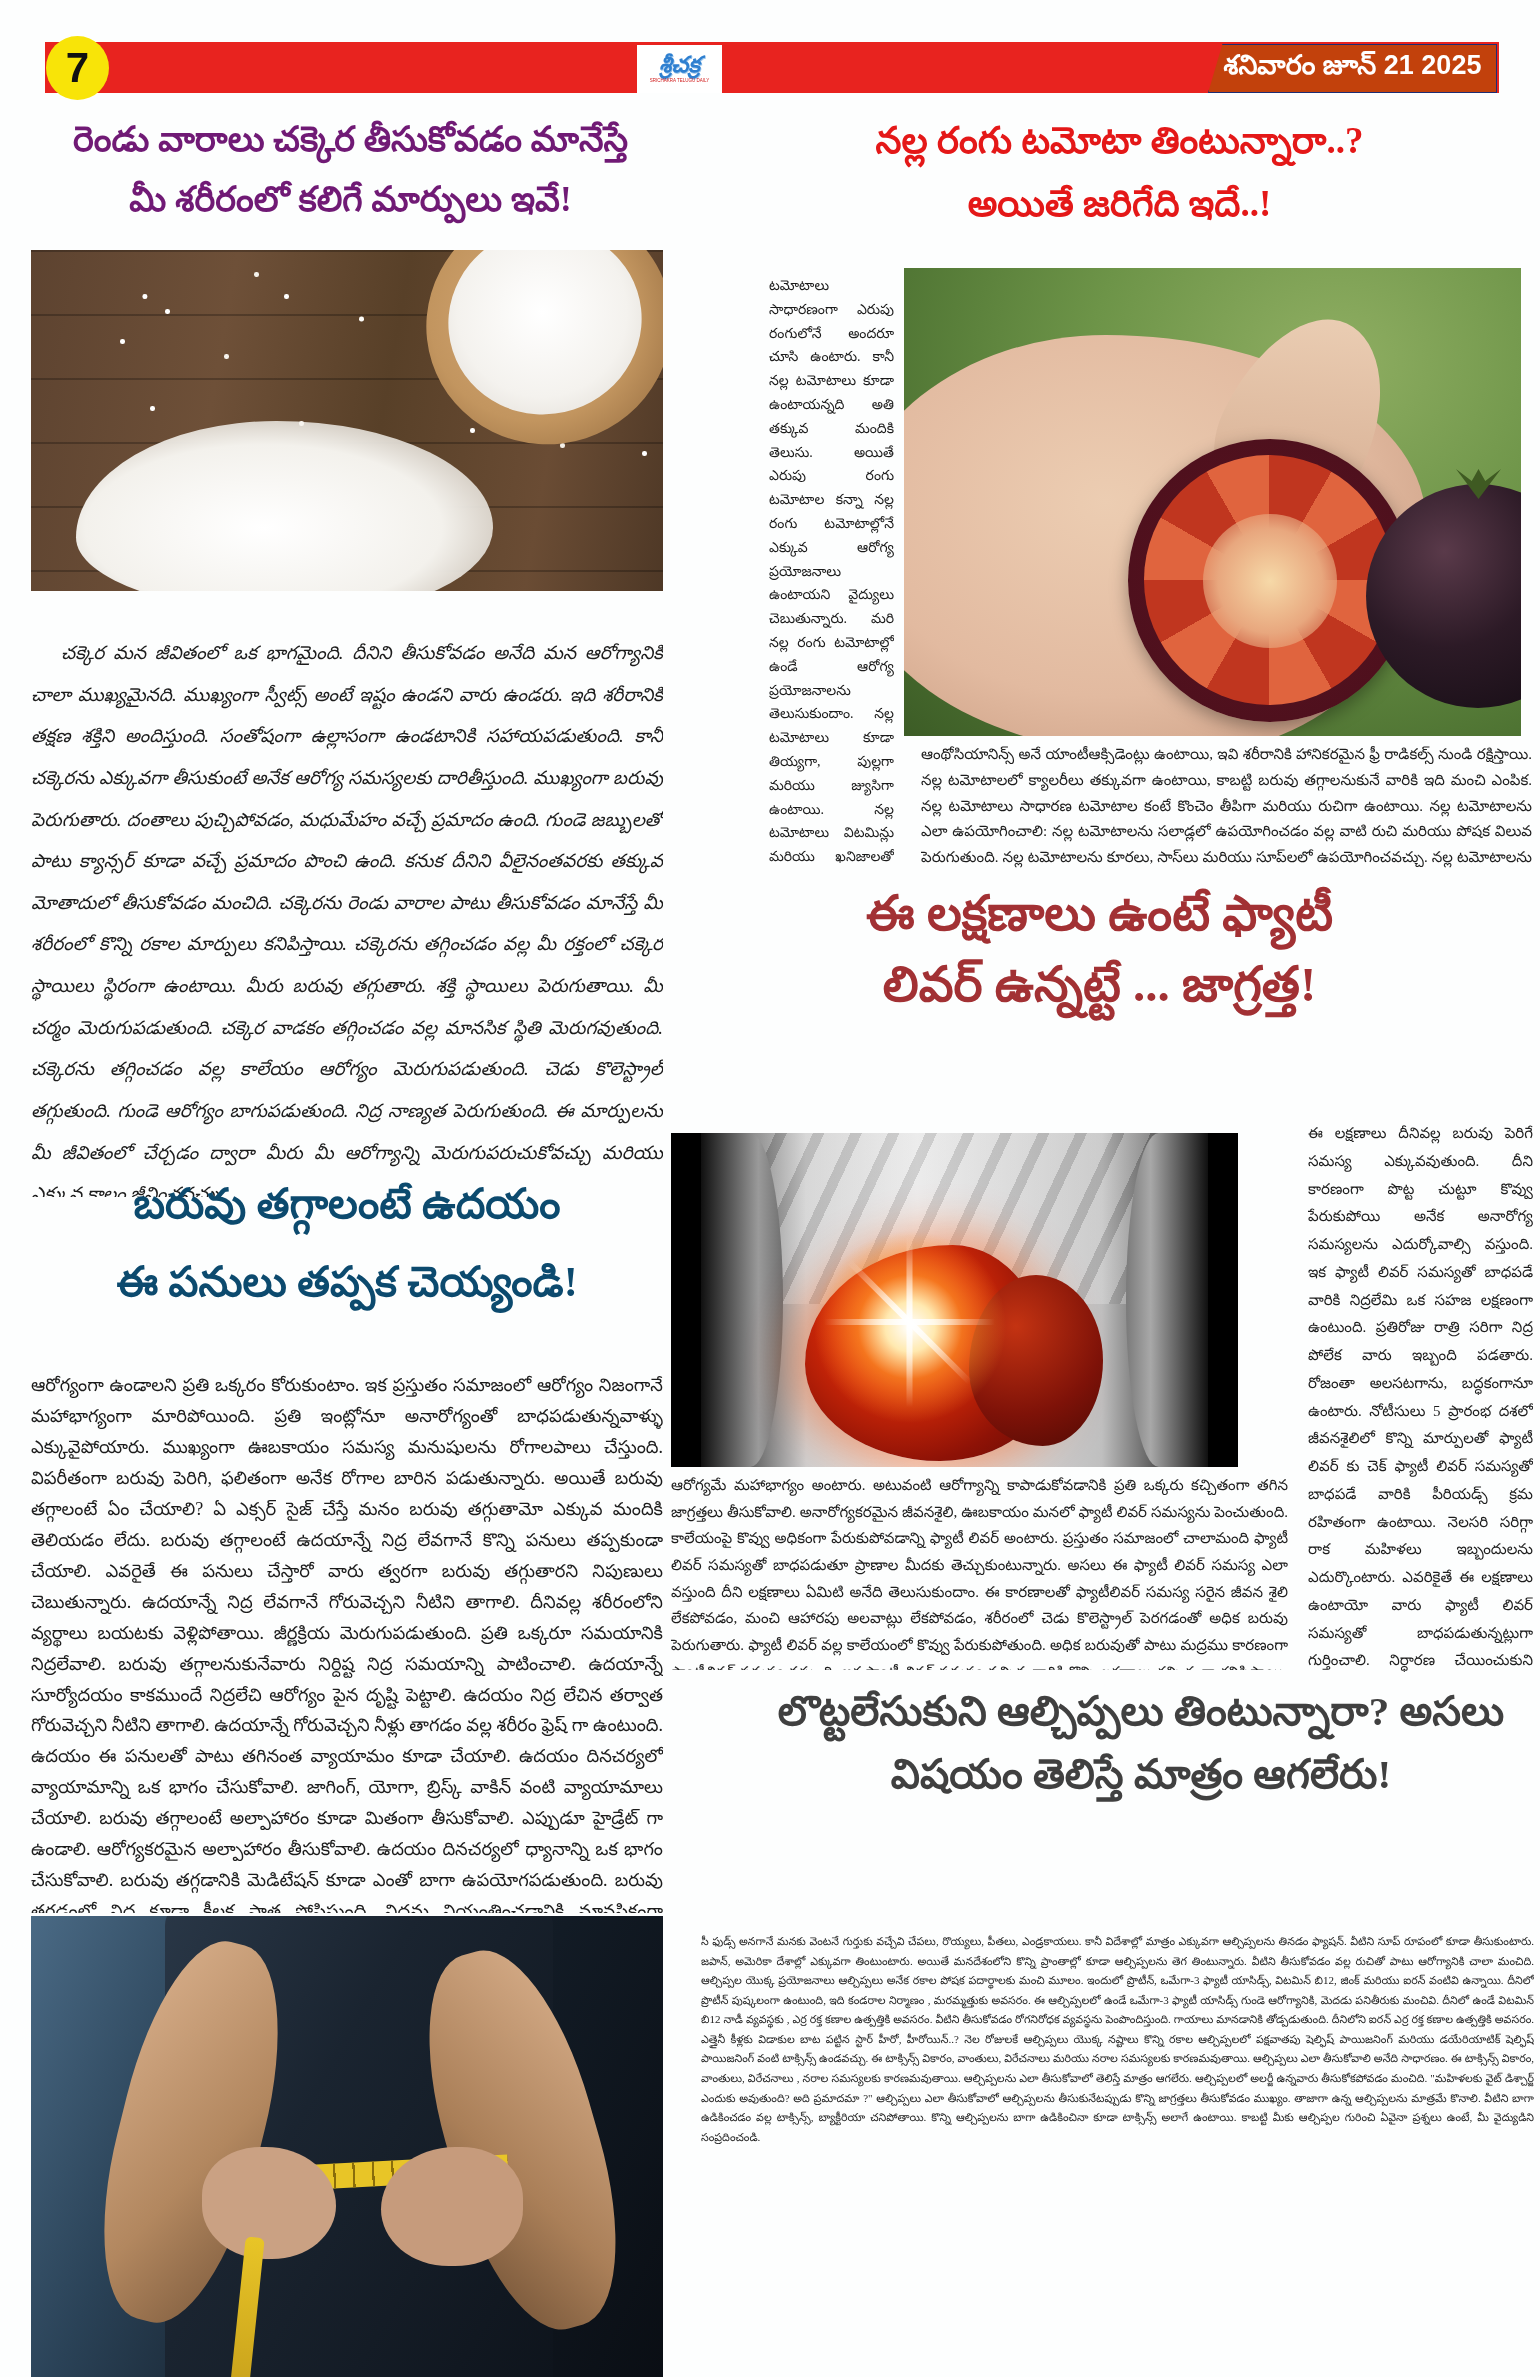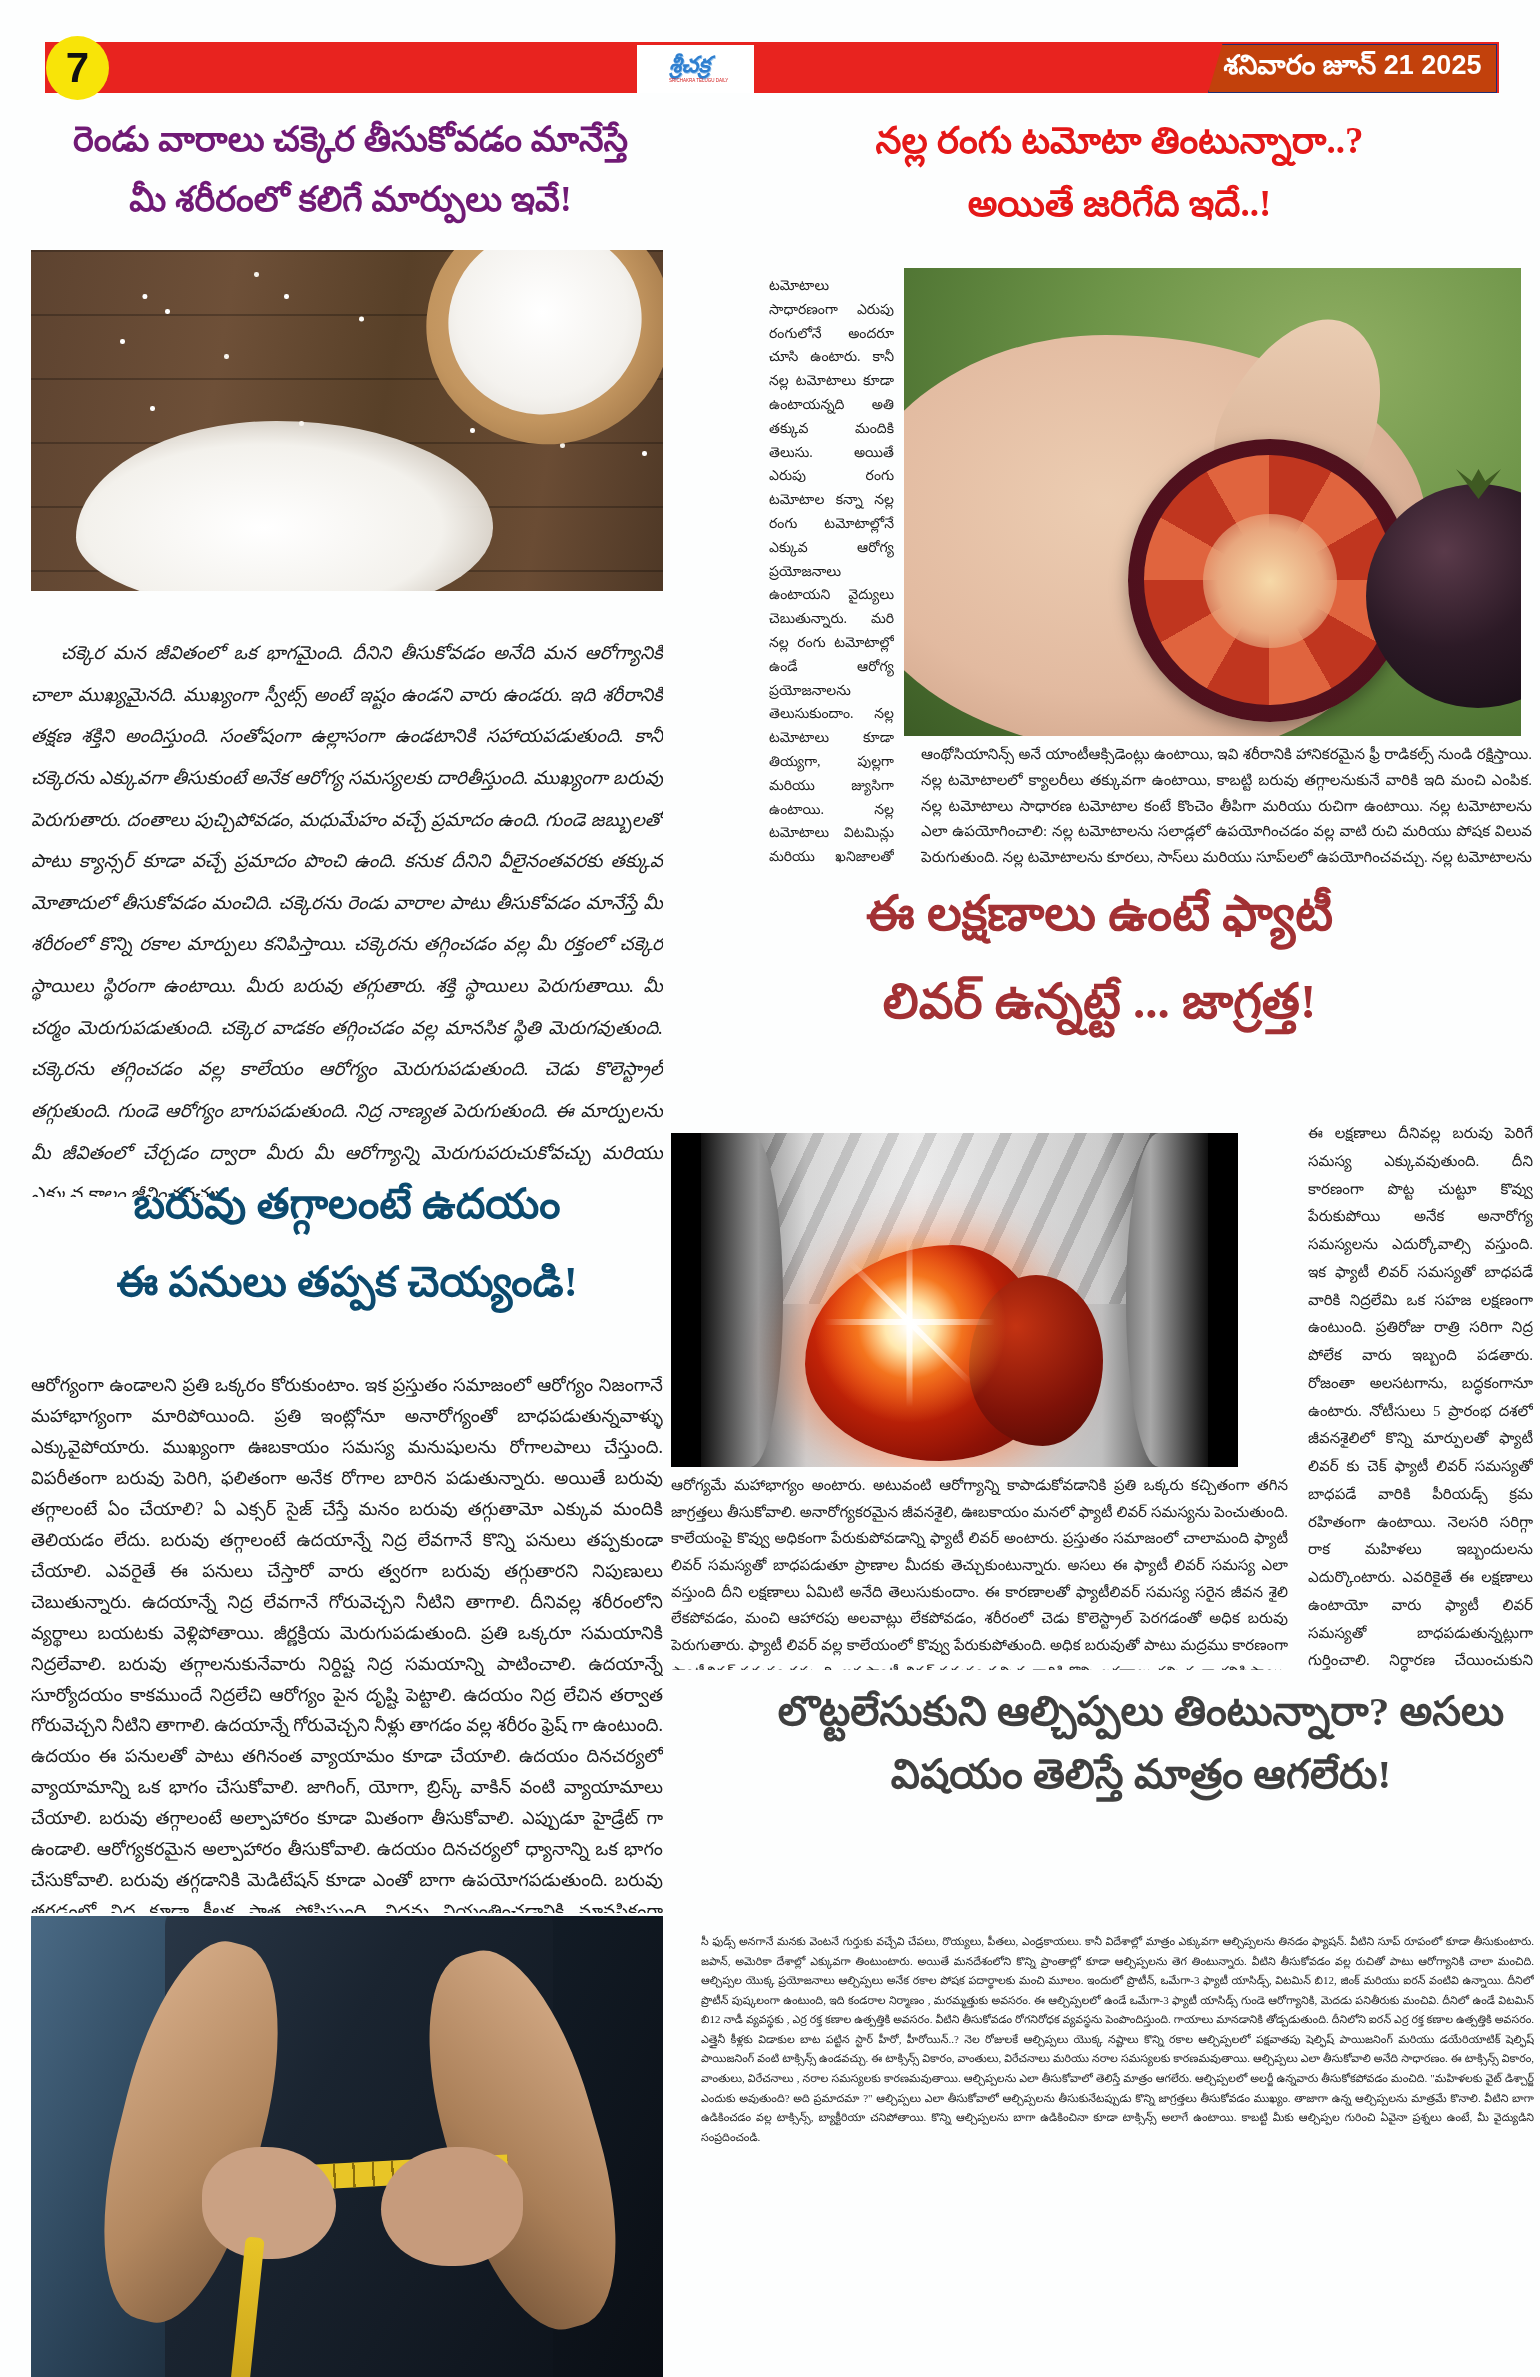--- a/index.html
+++ b/index.html
@@ -5,35 +5,35 @@
   html,body{margin:0;padding:0;background:#ffffff;}
   #page{position:relative;width:1541px;height:2377px;background:#fdfefe;overflow:hidden;
         font-family:"Liberation Serif","DejaVu Serif",serif;color:#1a1a1a;}
   .abs{position:absolute;}
   
   #header-bar{left:45px;top:42px;width:1454px;height:51px;background:#e8231f;}
   #page-number{left:46px;top:36px;width:63px;height:64px;background:#f8e408;border-radius:50%;
       display:flex;align-items:center;justify-content:center;font-family:"Liberation Sans",sans-serif;
       font-weight:bold;font-size:42px;color:#111;}
   #logo-box{left:637px;top:45px;width:85px;height:48px;background:#ffffff;display:flex;flex-direction:column;
-      justify-content:center;line-height:1;padding-left:32px;}
+      align-items:center;justify-content:center;line-height:1;}
   #logo-text{color:#2e7fd0;font-weight:bold;font-size:22.4px;font-style:italic;
       text-shadow:0.7px 0.7px 0 #9cc6ec;}
   #logo-sub{color:#d01818;font-size:4.5px;font-family:"Liberation Sans",sans-serif;margin-top:2.2px;}
   #date-banner{left:1208px;top:44px;width:289px;height:49px;background:#c2410c;
       clip-path:polygon(5% 0,100% 0,100% 100%,0 100%);display:flex;align-items:center;justify-content:center;
       color:#fff;font-weight:bold;font-size:27px;font-family:"Liberation Sans",sans-serif;border:1.5px solid #1d2d73;box-sizing:border-box;}
   
   .headline{text-align:center;font-weight:bold;line-height:1.25;}
   #sugar-headline{left:30px;top:118px;width:641px;color:#701a75;font-size:35px;}
   #sugar-headline .l2{margin-top:16.4px;}
   #tomato-headline{left:719px;top:118px;width:801px;color:#e41818;font-size:37px;}
   #tomato-headline .l2{margin-top:16.4px;}
   #liver-headline{left:667px;top:883px;width:865px;color:#a23134;font-size:49px;}
-  #liver-headline .l2{margin-top:27px;}
+  #liver-headline .l2{margin-top:10px;}
   #weightloss-headline{left:31px;top:1178px;width:632px;color:#0c4a6e;font-size:42px;}
   #weightloss-headline .l2{margin-top:25px;}
   #oyster-headline{left:746px;top:1686px;width:790px;color:#404040;font-size:41px;}
   #oyster-headline .l2{margin-top:12px;}
   
   .bodytext{text-align:justify;color:#1c1c1c;}
   #sugar-body{left:31px;top:632px;width:632px;height:565px;font-size:18.6px;line-height:2.24;overflow:hidden;text-indent:30px;font-style:italic;}
   #weightloss-body{left:31px;top:1370px;width:632px;height:543px;font-size:18px;line-height:1.72;overflow:hidden;}
   #tomato-col{left:769px;top:274px;width:125px;height:595px;font-size:14px;line-height:1.7;overflow:hidden;}
   #tomato-wide{left:921px;top:742px;width:611px;height:128px;font-size:15px;line-height:1.72;overflow:hidden;}

